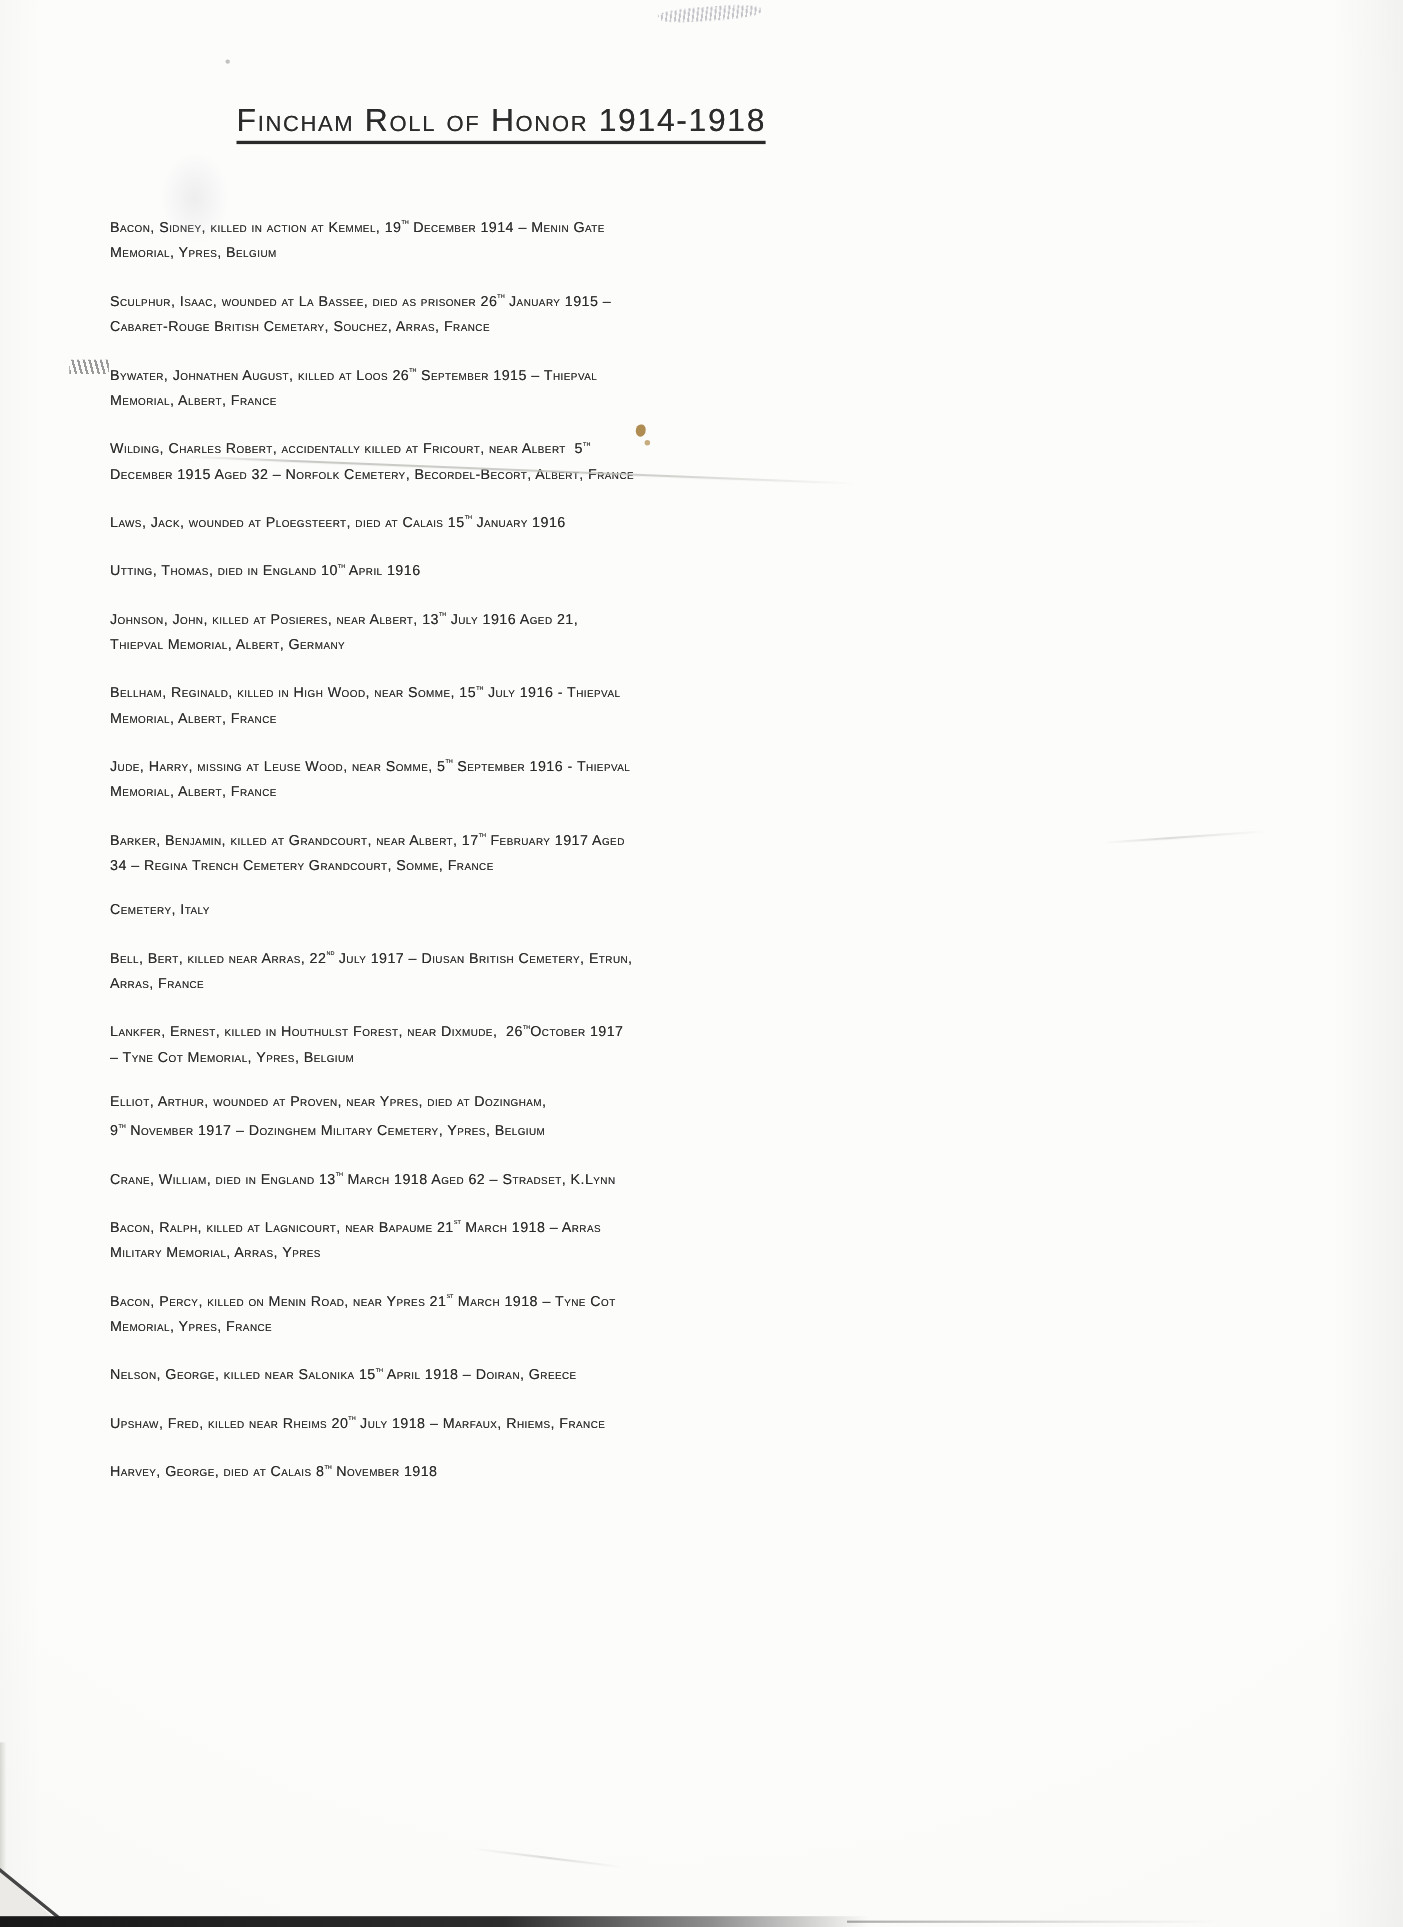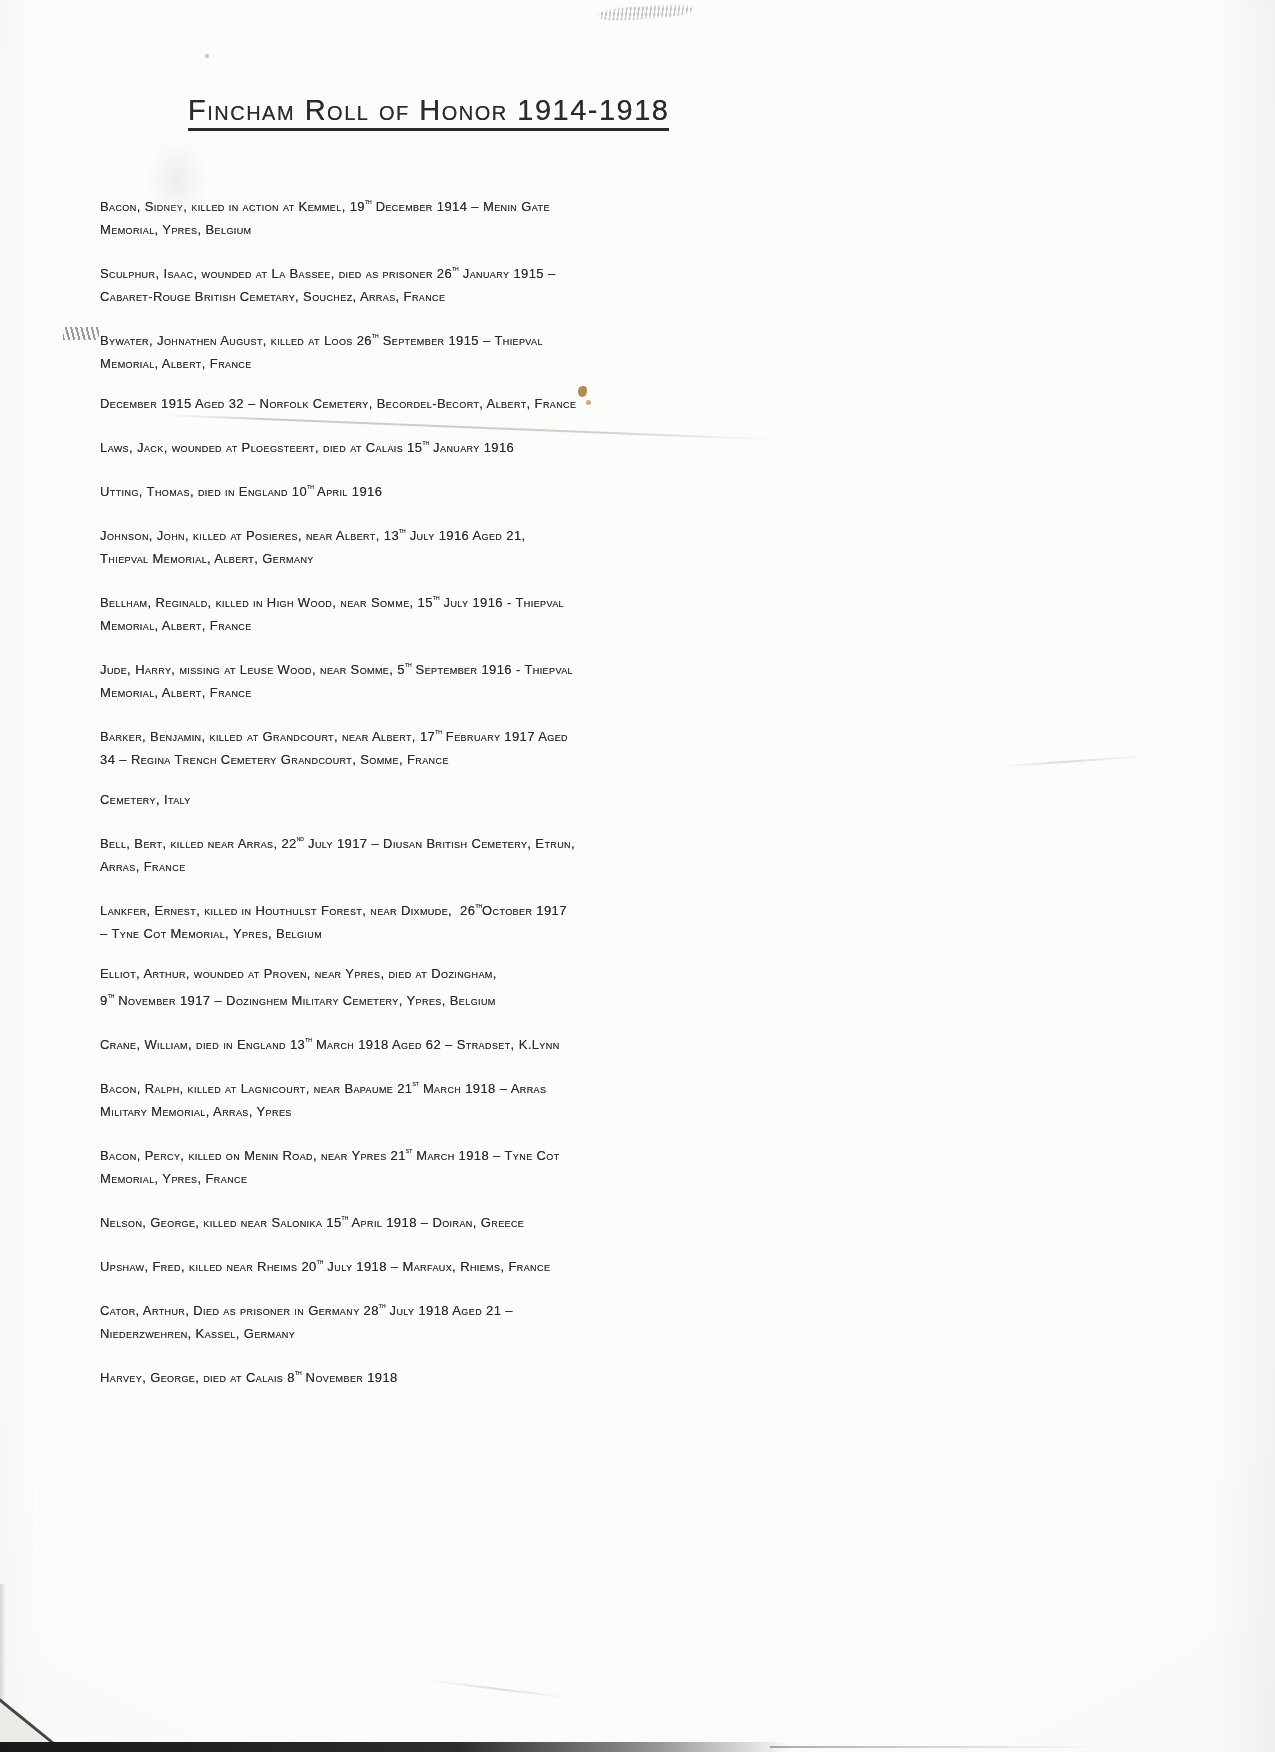--- a/index.html
+++ b/index.html
@@ -13,21 +13,21 @@
     background:
       linear-gradient(to right, rgba(0,0,0,0.02) 0%, rgba(0,0,0,0) 3%, rgba(0,0,0,0) 95%, rgba(0,0,0,0.04) 100%),
       radial-gradient(130% 95% at 48% 42%, #fcfcfb 55%, #f4f4f1 100%);
   }
   .content{
     position:absolute;left:100px;top:94px;right:116px;
     color:#2b2b2b;
   }
   .title-row{margin:0 0 60px 0;}
   .title{
-    display:inline-block;margin:0 0 0 88px;
+    display:inline-block;margin:0 0 0 115px;
     font-size:29px;font-weight:normal;
     font-variant:small-caps;letter-spacing:1.5px;
     border-bottom:3px solid #2a2a2a;padding-bottom:1px;
     text-shadow:0 0 0.6px rgba(35,35,35,.75);
   }
   .entries{display:block;}
   .entry{
     font-size:13px;line-height:23px;margin:0 0 17px 0;
     font-variant:small-caps;letter-spacing:0.4px;
     text-shadow:0 0 0.5px rgba(40,40,40,.65);
@@ -85,20 +85,21 @@
         </p>
         <p class="entry">
           <span class="eline">Sculphur, Isaac, wounded at La Bassee, died as prisoner 26<sup>th</sup> January 1915 –</span>
           <span class="eline">Cabaret-Rouge British Cemetary, Souchez, Arras, France</span>
         </p>
         <p class="entry">
           <span class="eline">Bywater, Johnathen August, killed at Loos 26<sup>th</sup> September 1915 – Thiepval</span>
           <span class="eline">Memorial, Albert, France</span>
         </p>
         <p class="entry">
+          <span class="eline">Wilding, Charles Robert, accidentally killed at Fricourt, near Albert  5<sup>th</sup></span>
           <span class="eline">December 1915 Aged 32 – Norfolk Cemetery, Becordel-Becort, Albert, France</span>
         </p>
         <p class="entry">
           <span class="eline">Laws, Jack, wounded at Ploegsteert, died at Calais 15<sup>th</sup> January 1916</span>
         </p>
         <p class="entry">
           <span class="eline">Utting, Thomas, died in England 10<sup>th</sup> April 1916</span>
         </p>
         <p class="entry">
           <span class="eline">Johnson, John, killed at Posieres, near Albert, 13<sup>th</sup> July 1916 Aged 21,</span>
@@ -142,24 +143,20 @@
           <span class="eline">Bacon, Percy, killed on Menin Road, near Ypres 21<sup>st</sup> March 1918 – Tyne Cot</span>
           <span class="eline">Memorial, Ypres, France</span>
         </p>
         <p class="entry">
           <span class="eline">Nelson, George, killed near Salonika 15<sup>th</sup> April 1918 – Doiran, Greece</span>
         </p>
         <p class="entry">
           <span class="eline">Upshaw, Fred, killed near Rheims 20<sup>th</sup> July 1918 – Marfaux, Rhiems, France</span>
         </p>
         <p class="entry">
-          <span class="eline">Cator, Arthur, Died as prisoner in Germany 28<sup>th</sup> July 1918 Aged 21 –</span>
-          <span class="eline">Niederzwehren, Kassel, Germany</span>
-        </p>
-        <p class="entry">
           <span class="eline">Harvey, George, died at Calais 8<sup>th</sup> November 1918</span>
         </p>
       </div>
   </div>
 
   <div class="artifact smudge-top"></div>
   <div class="artifact dot-a"></div>
   <div class="artifact smudge-left"></div>
   <div class="artifact smudge-bly"></div>
   <div class="artifact speck-a"></div>

